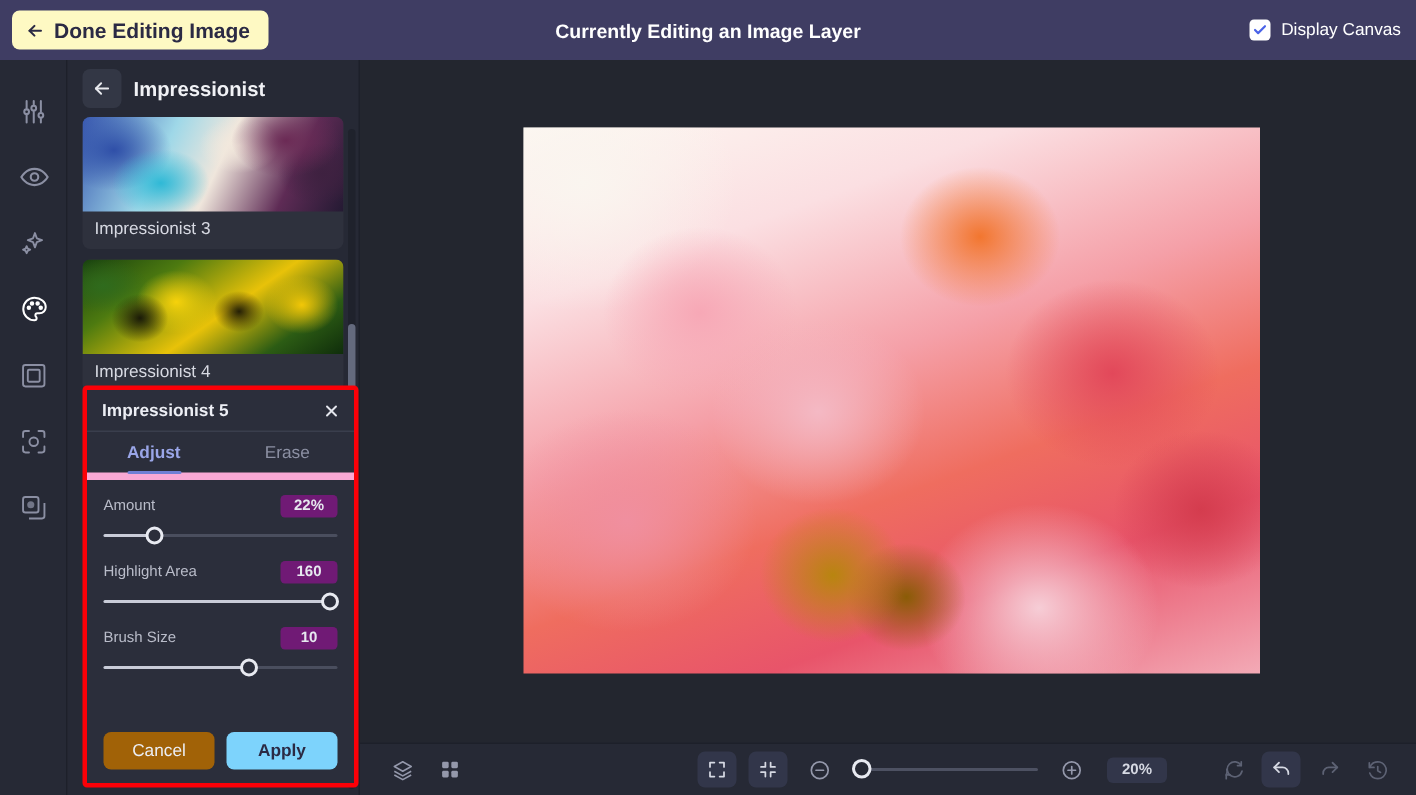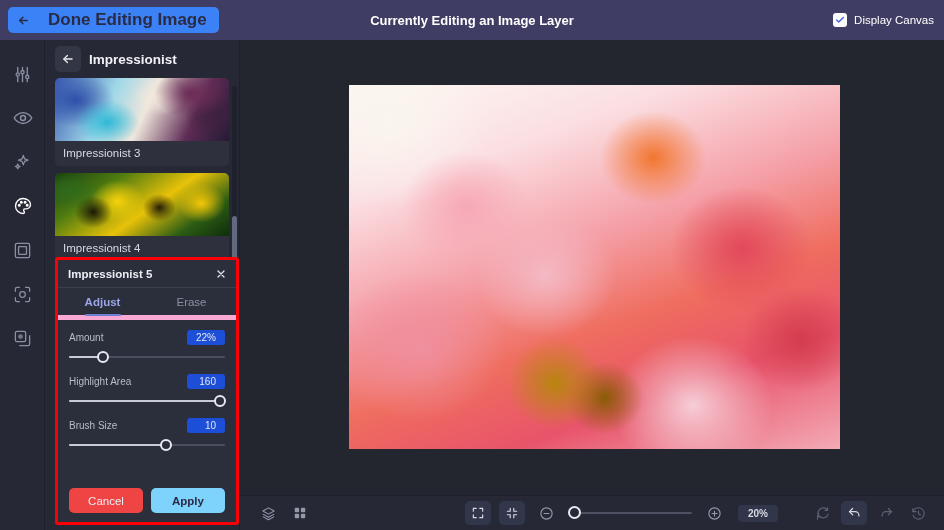--- a/index.html
+++ b/index.html
@@ -12,23 +12,23 @@
   .app { position: relative; width: 944px; height: 530px; }
 
   
   .topbar {
     position: absolute; left: 0; top: 0; width: 944px; height: 40px;
     background: #3f3d63;
     display: flex; align-items: center;
   }
   .done-btn {
     margin-left: 8px; height: 26px;
-    background: #3b82f6; color: #2b2a44;
-    border-radius: 5px; display: flex; align-items: center; gap: 18px;
-    padding: 0 12px 0 9px; font-size: 17px; font-weight: 700;
+    background: #fef9c3; color: #2b2a44;
+    border-radius: 5px; display: flex; align-items: center; gap: 6px;
+    padding: 0 12px 0 9px; font-size: 14px; font-weight: 700;
     cursor: pointer; white-space: nowrap;
   }
   .topbar-title {
     position: absolute; left: 0; right: 0; text-align: center;
     font-size: 13px; font-weight: 700; color: #ffffff; pointer-events: none;
   }
   .display-canvas {
     position: absolute; right: 10px; top: 0; height: 40px;
     display: flex; align-items: center; gap: 7px;
     font-size: 11.5px; color: #ffffff; cursor: pointer;
@@ -119,22 +119,22 @@
   .tab.active::after {
     content: ""; position: absolute; bottom: -1px; left: 50%; transform: translateX(-50%);
     width: 36px; height: 2px; background: #6f7fd4; border-radius: 2px;
   }
   .slider-row { padding: 9px 11px 0; }
   .slider-top {
     display: flex; align-items: center; justify-content: space-between; height: 17px;
   }
   .slider-name { font-size: 10px; color: #b9bcc9; }
   .slider-val {
-    font-size: 10px; font-weight: 400; color: #e6e8ef;
-    background: #1d4ed8; border-radius: 3px; padding: 2px 9px; min-width: 38px; text-align: right;
+    font-size: 10px; font-weight: 700; color: #e6e8ef;
+    background: #701a75; border-radius: 3px; padding: 2px 9px; min-width: 38px; text-align: center;
   }
   .track {
     position: relative; height: 14px; margin-top: 4px;
   }
   .track-line {
     position: absolute; top: 6px; left: 0; right: 0; height: 2px;
     background: #4a4e5e; border-radius: 2px;
   }
   .track-fill {
     position: absolute; top: 6px; left: 0; height: 2px;
@@ -145,21 +145,21 @@
     border-radius: 50%; background: #2b2e3b; border: 2px solid #e8eaf1; cursor: pointer;
   }
   .btn-row {
     position: absolute; bottom: 9px; left: 0; width: 100%;
     display: flex; gap: 8px; padding: 0 11px;
   }
   .btn {
     flex: 1; height: 25px; border-radius: 5px; font-size: 11.5px;
     display: flex; align-items: center; justify-content: center; cursor: pointer;
   }
-  .btn-cancel { background: #ef4444; color: #eceef4; }
+  .btn-cancel { background: #a16207; color: #eceef4; }
   .btn-apply { background: #7dd3fc; color: #2b2a44; font-weight: 700; }
 
   
   .scrollbar-track {
     position: absolute; right: 2px; top: 46px; width: 5px; height: 440px;
     background: #1f222c; border-radius: 3px;
   }
   .scrollbar-thumb {
     position: absolute; left: 0; top: 130px; width: 5px; height: 300px;
     background: #646a7e; border-radius: 3px; cursor: pointer;

